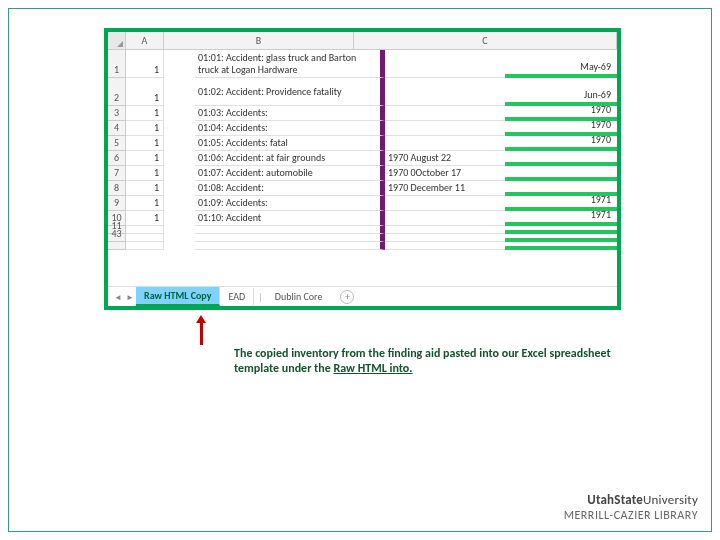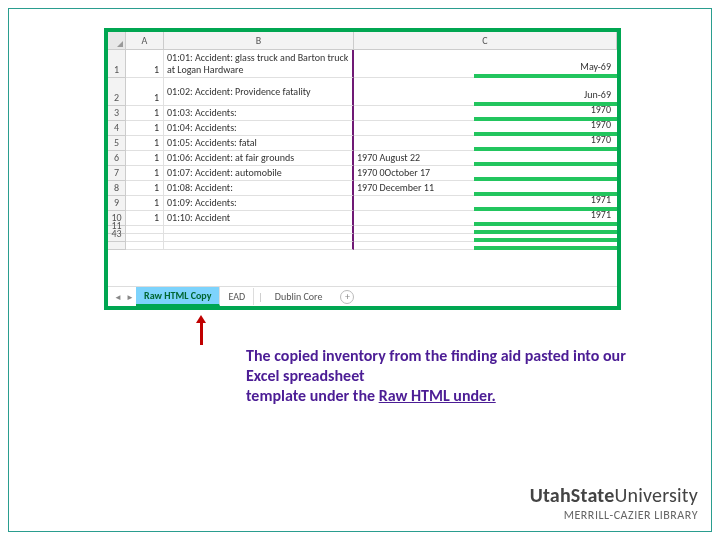--- a/index.html
+++ b/index.html
@@ -87,26 +87,27 @@
     border-right: 1px solid #e0e0e0;
     border-bottom: 1px solid #e0e0e0;
     text-align: right;
     padding: 1px 4px 1px 1px;
     display: flex;
     align-items: flex-end;
     justify-content: flex-end;
   }
   .cell-b {
     width: 190px;
-    border-right: 2px solid #701a75;
+    border-right: 5px solid #701a75;
     border-bottom: 1px solid #e0e0e0;
     padding: 1px 3px;
     display: flex;
     align-items: center;
     line-height: 1.15;
+    margin-left: 31px;
   }
   .cell-c-left {
     width: 120px;
     border-bottom: 1px solid #e0e0e0;
     padding: 1px 3px;
     display: flex;
     align-items: flex-end;
     text-align: center;
   }
   .cell-c-right {
@@ -175,38 +176,38 @@
     margin-left: -2px;
   }
   .arrow-stem {
     width: 3px;
     height: 22px;
     background: #c00000;
     margin-left: 1.5px;
   }
   .caption {
     position: absolute;
-    left: 246px;
+    left: 234px;
     top: 346px;
     width: 400px;
-    font-size: 16px;
+    font-size: 12px;
     font-weight: bold;
-    color: #4c1d95;
+    color: #14532d;
     line-height: 1.25;
   }
   .caption .ul { text-decoration: underline; }
   .branding {
     position: absolute;
     right: 22px;
     bottom: 18px;
     text-align: right;
     color: #444;
   }
   .brand-top {
-    font-size: 20px;
+    font-size: 13px;
     letter-spacing: 0.2px;
   }
   .brand-top .bold { font-weight: bold; }
   .brand-sub {
     font-size: 12px;
     letter-spacing: 0.5px;
     color: #666;
     margin-top: 1px;
   }
 </style>
@@ -328,21 +329,21 @@
   </div>
 </div>
 
 <div class="arrow">
   <div class="arrow-head"></div>
   <div class="arrow-stem"></div>
 </div>
 
 <div class="caption">
   <span>The copied inventory from the finding aid pasted into our Excel spreadsheet</span><br>
-  <span>template under the </span><span class="ul">Raw HTML under.</span>
+  <span>template under the </span><span class="ul">Raw HTML into.</span>
 </div>
 
 <div class="branding">
   <div class="brand-top">
     <span class="bold">UtahState</span><span>University</span>
   </div>
   <div class="brand-sub">MERRILL-CAZIER LIBRARY</div>
 </div>
 
 </body></html>

